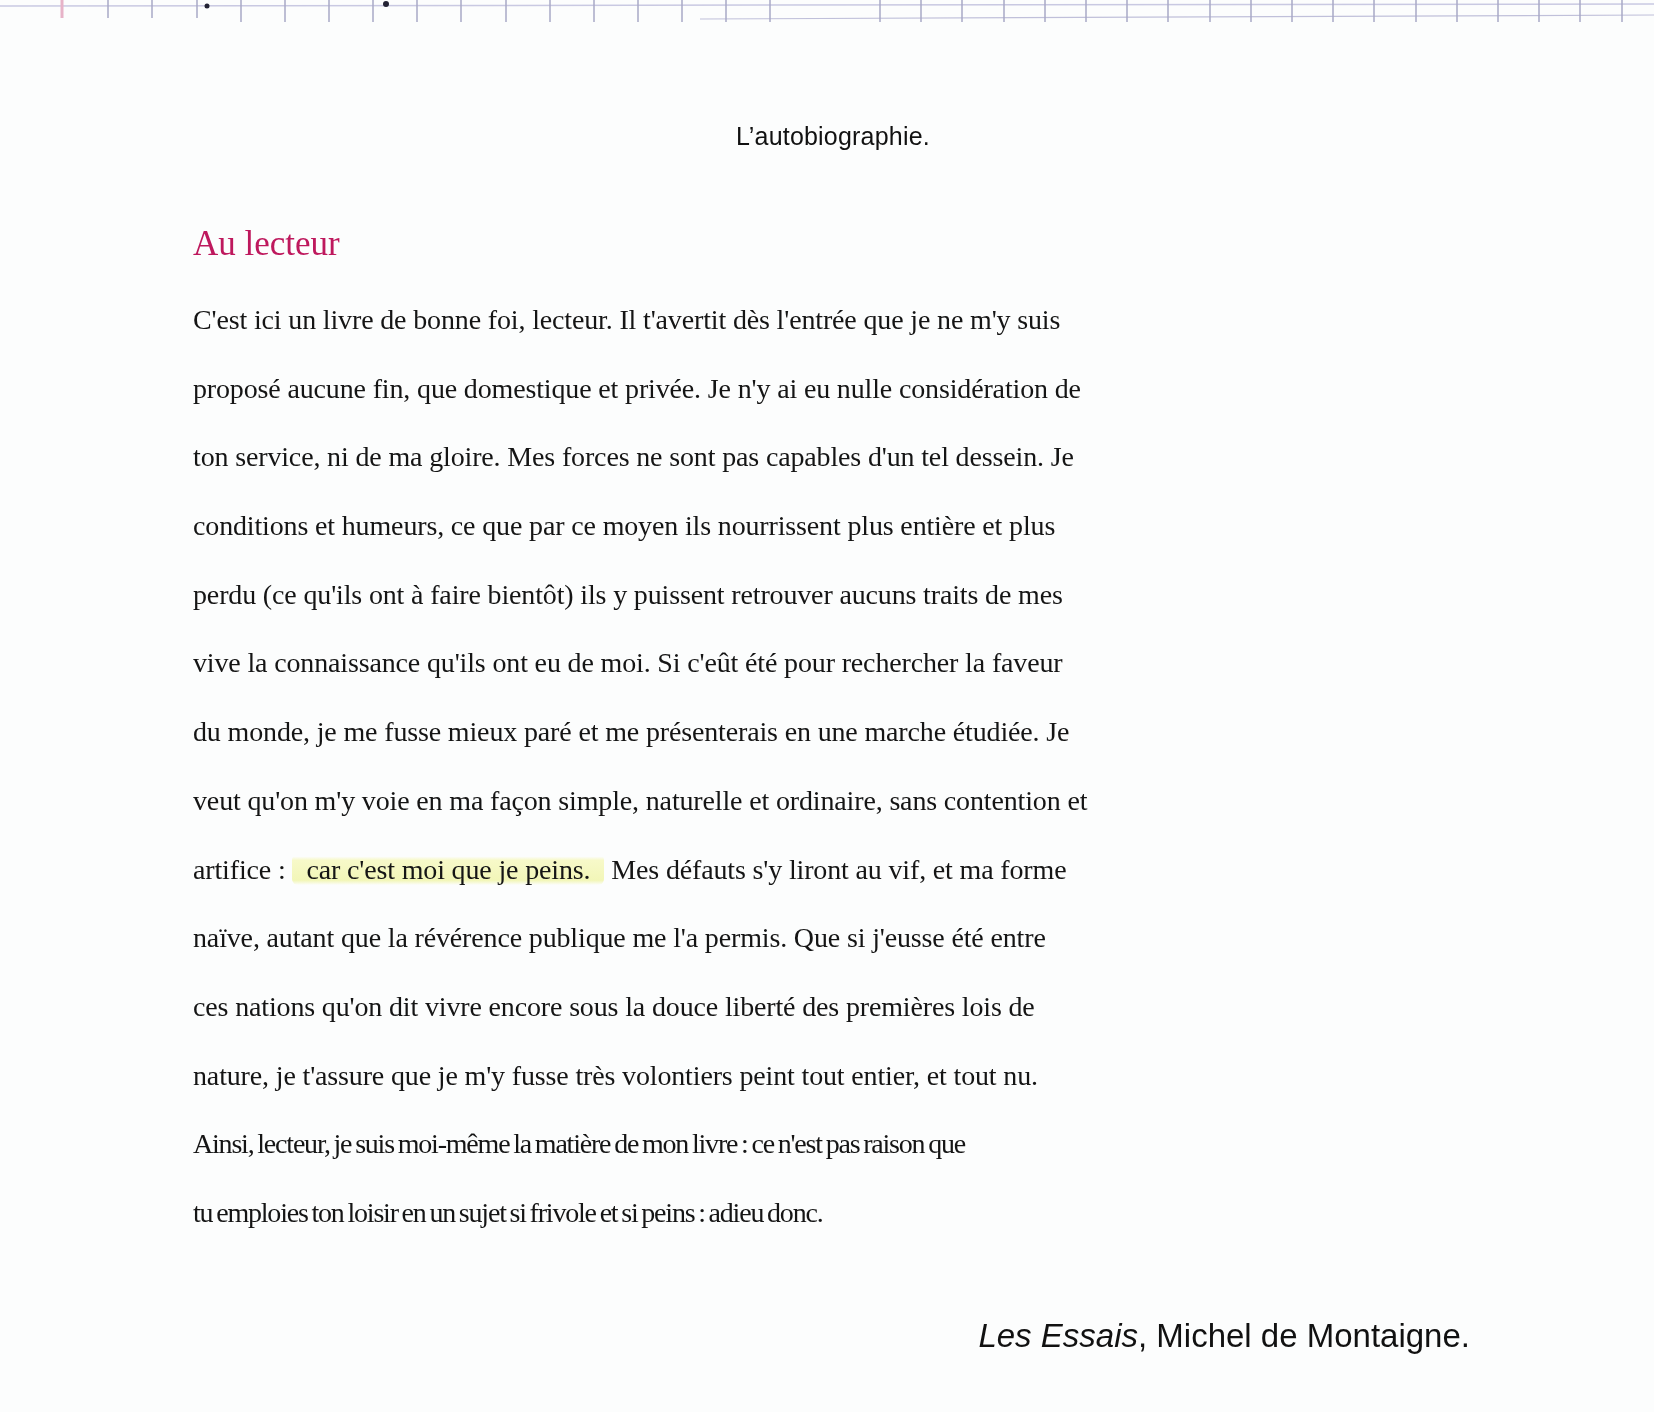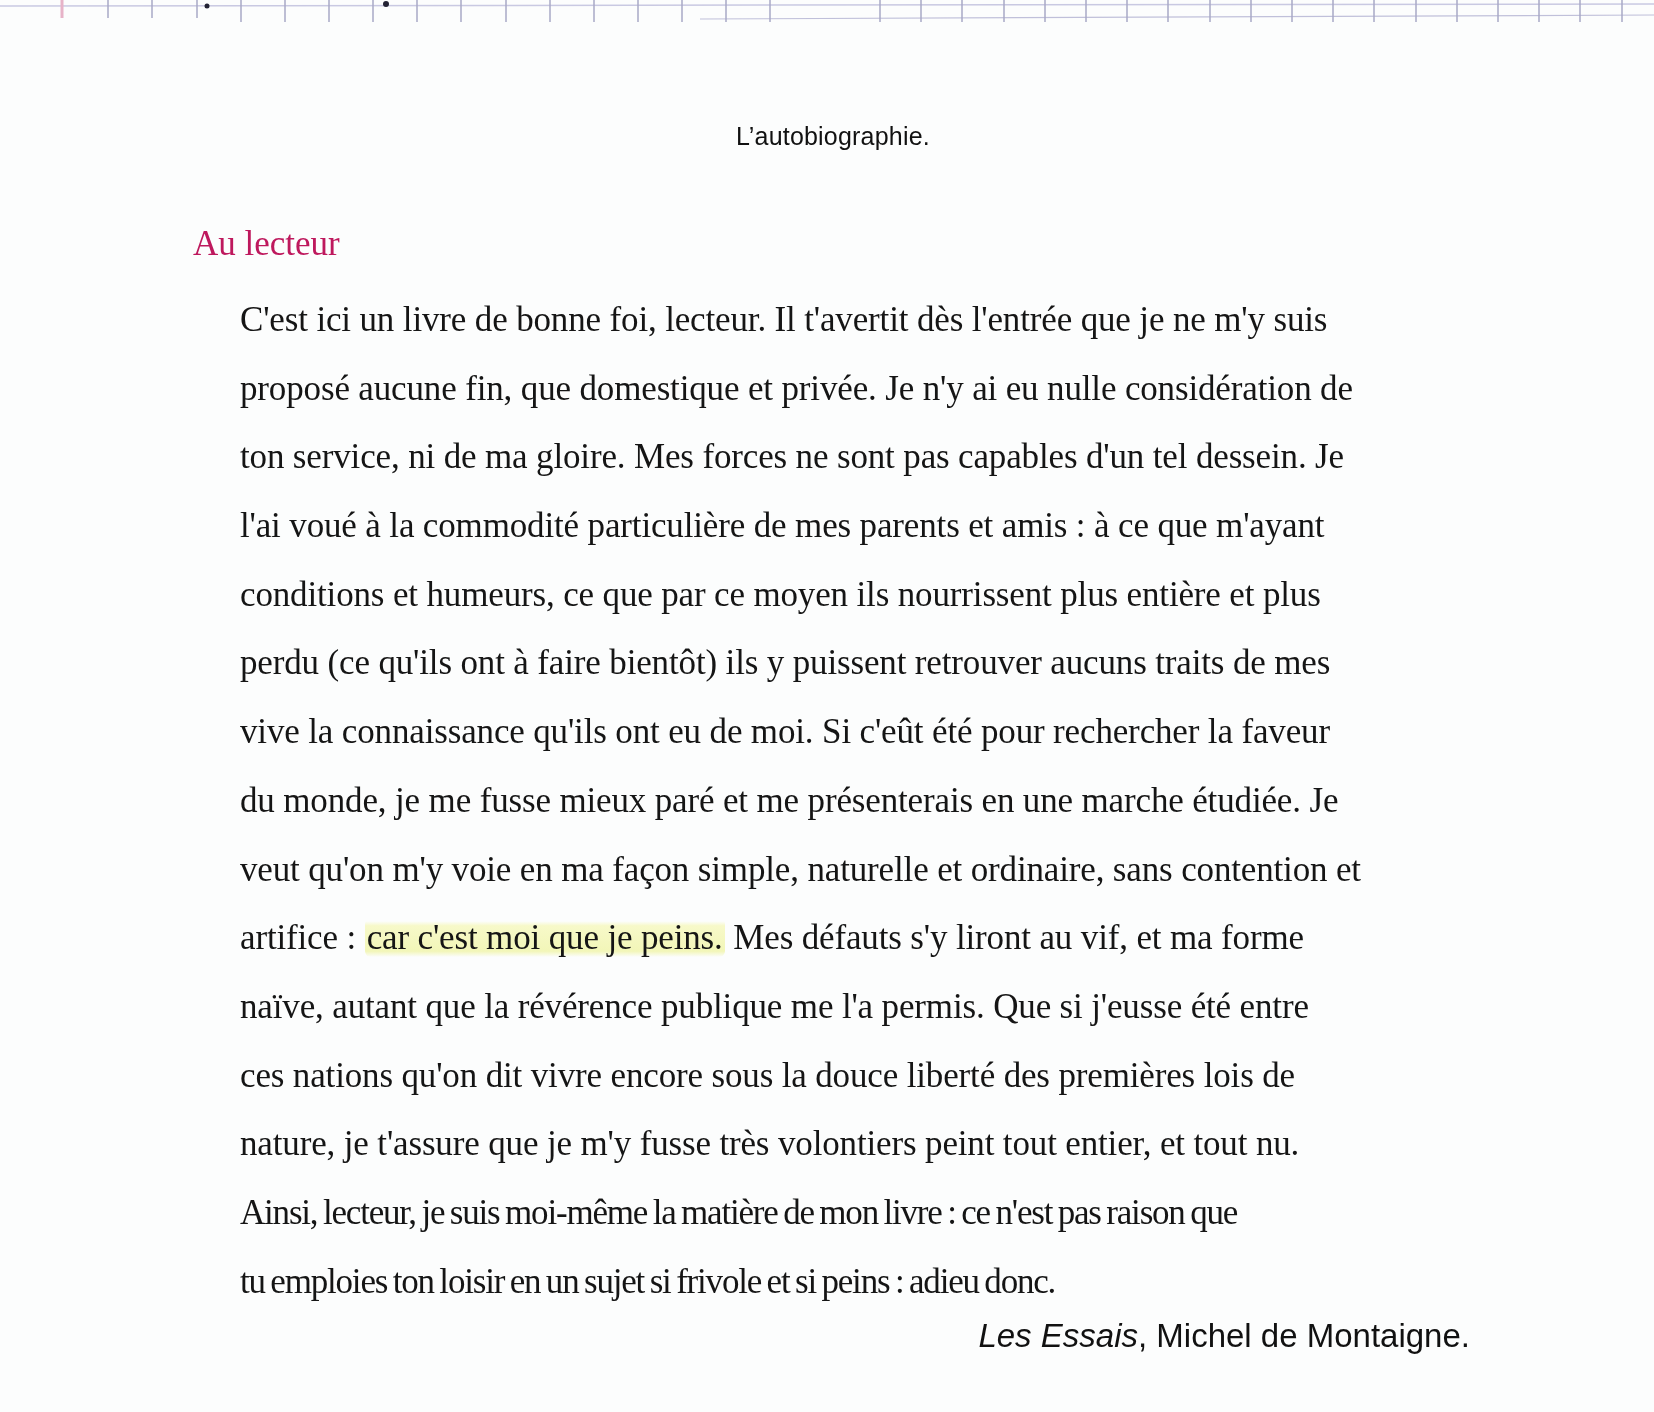--- a/index.html
+++ b/index.html
@@ -22,30 +22,29 @@
       letter-spacing: 0.2px;
     }
     .heading {
       position: absolute; left: 193px; top: 224px;
       font-size: 35px; color: #be185d;
     }
     .body-text {
       position: absolute; left: 193px; top: 286px; width: 1290px;
     }
     .line {
-      font-size: 35px; line-height: 68.7px; height: 68.7px;
+      font-size: 28px; line-height: 68.7px; height: 68.7px;
       white-space: nowrap; color: #151515;
       letter-spacing: -0.15px;
-      margin-left: 47px;
     }
     .line.condensed { letter-spacing: -1.2px; word-spacing: -2px; }
     .hl {
       background: linear-gradient(to bottom, rgba(255,255,255,0) 8%, #f7f9c9 20%, #f2f6b8 85%, rgba(255,255,255,0) 100%);
       border-radius: 6px;
-      padding: 0 2px;
+      padding: 0 14px;
       text-align: right;
     }
     .signature {
       position: absolute; right: 184px; top: 1317px;
       font-family: "Liberation Sans", sans-serif;
       font-size: 33px; color: #111;
     }
     .signature em { font-style: italic; }
   </style>
 </head>
@@ -99,21 +98,20 @@
 </div>
 
 <div class="title">L’autobiographie.</div>
 
 <div class="heading">Au lecteur</div>
 
 <div class="body-text">
   <div class="line">C'est ici un livre de bonne foi, lecteur. Il t'avertit dès l'entrée que je ne m'y suis</div>
   <div class="line">proposé aucune fin, que domestique et privée. Je n'y ai eu nulle considération de</div>
   <div class="line">ton service, ni de ma gloire. Mes forces ne sont pas capables d'un tel dessein. Je</div>
-  <div class="line">l'ai voué à la commodité particulière de mes parents et amis : à ce que m'ayant</div>
   <div class="line">conditions et humeurs, ce que par ce moyen ils nourrissent plus entière et plus</div>
   <div class="line">perdu (ce qu'ils ont à faire bientôt) ils y puissent retrouver aucuns traits de mes</div>
   <div class="line">vive la connaissance qu'ils ont eu de moi. Si c'eût été pour rechercher la faveur</div>
   <div class="line">du monde, je me fusse mieux paré et me présenterais en une marche étudiée. Je</div>
   <div class="line">veut qu'on m'y voie en ma façon simple, naturelle et ordinaire, sans contention et</div>
   <div class="line"><span>artifice : </span><span class="hl">car c'est moi que je peins.</span><span> Mes défauts s'y liront au vif, et ma forme</span></div>
   <div class="line">naïve, autant que la révérence publique me l'a permis. Que si j'eusse été entre</div>
   <div class="line">ces nations qu'on dit vivre encore sous la douce liberté des premières lois de</div>
   <div class="line">nature, je t'assure que je m'y fusse très volontiers peint tout entier, et tout nu.</div>
   <div class="line condensed">Ainsi, lecteur, je suis moi-même la matière de mon livre : ce n'est pas raison que</div>

